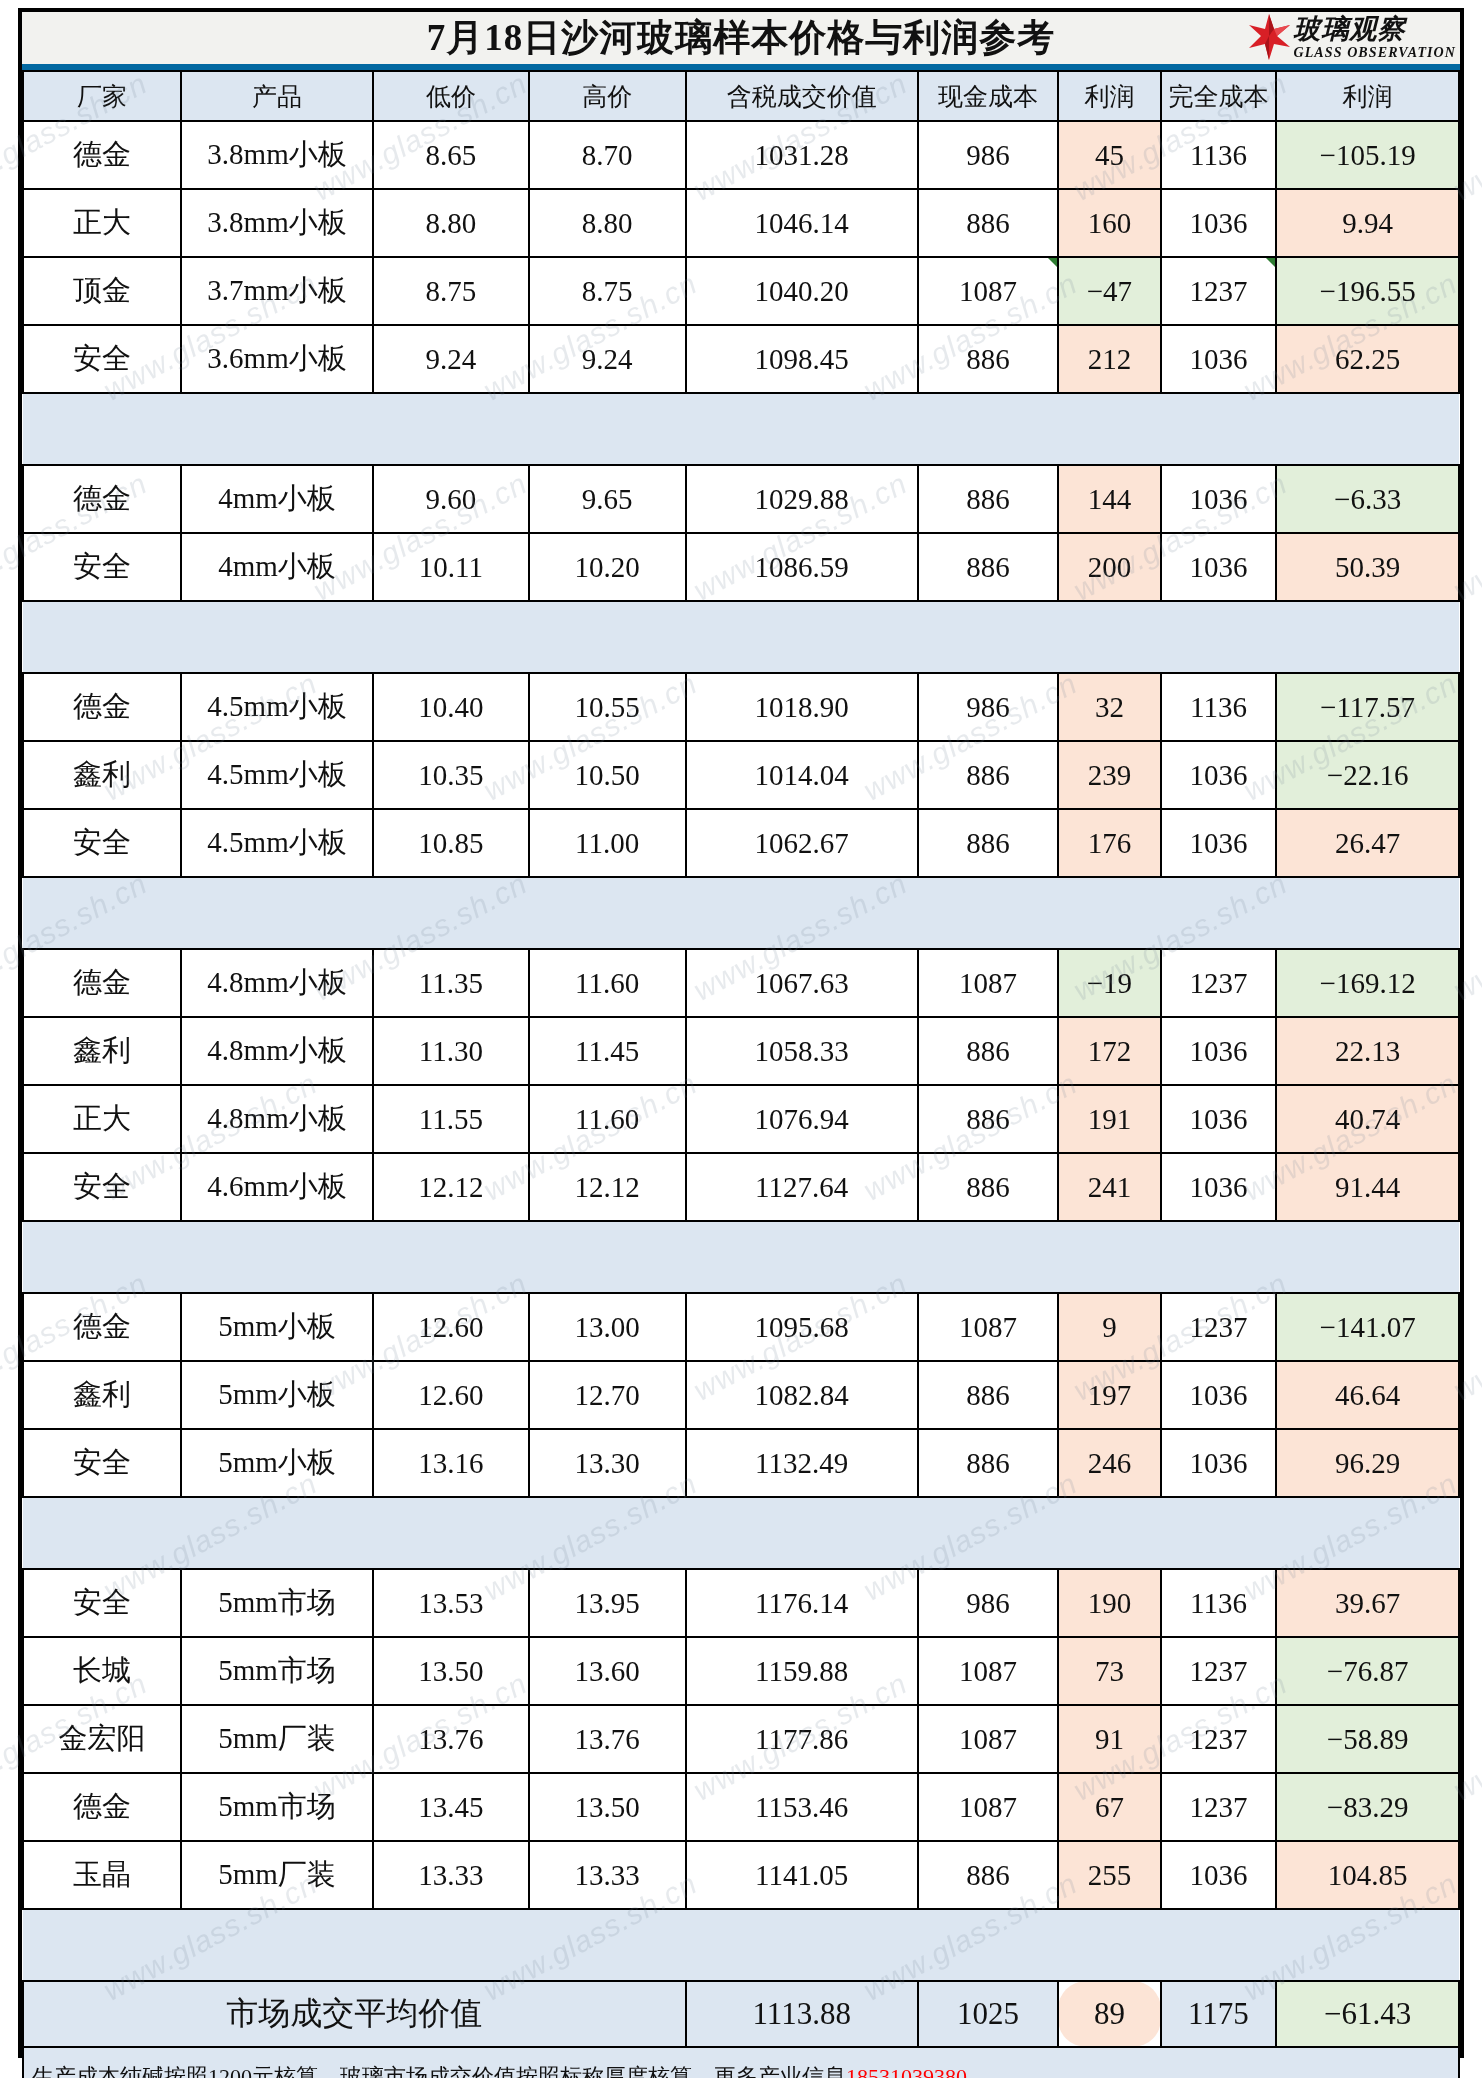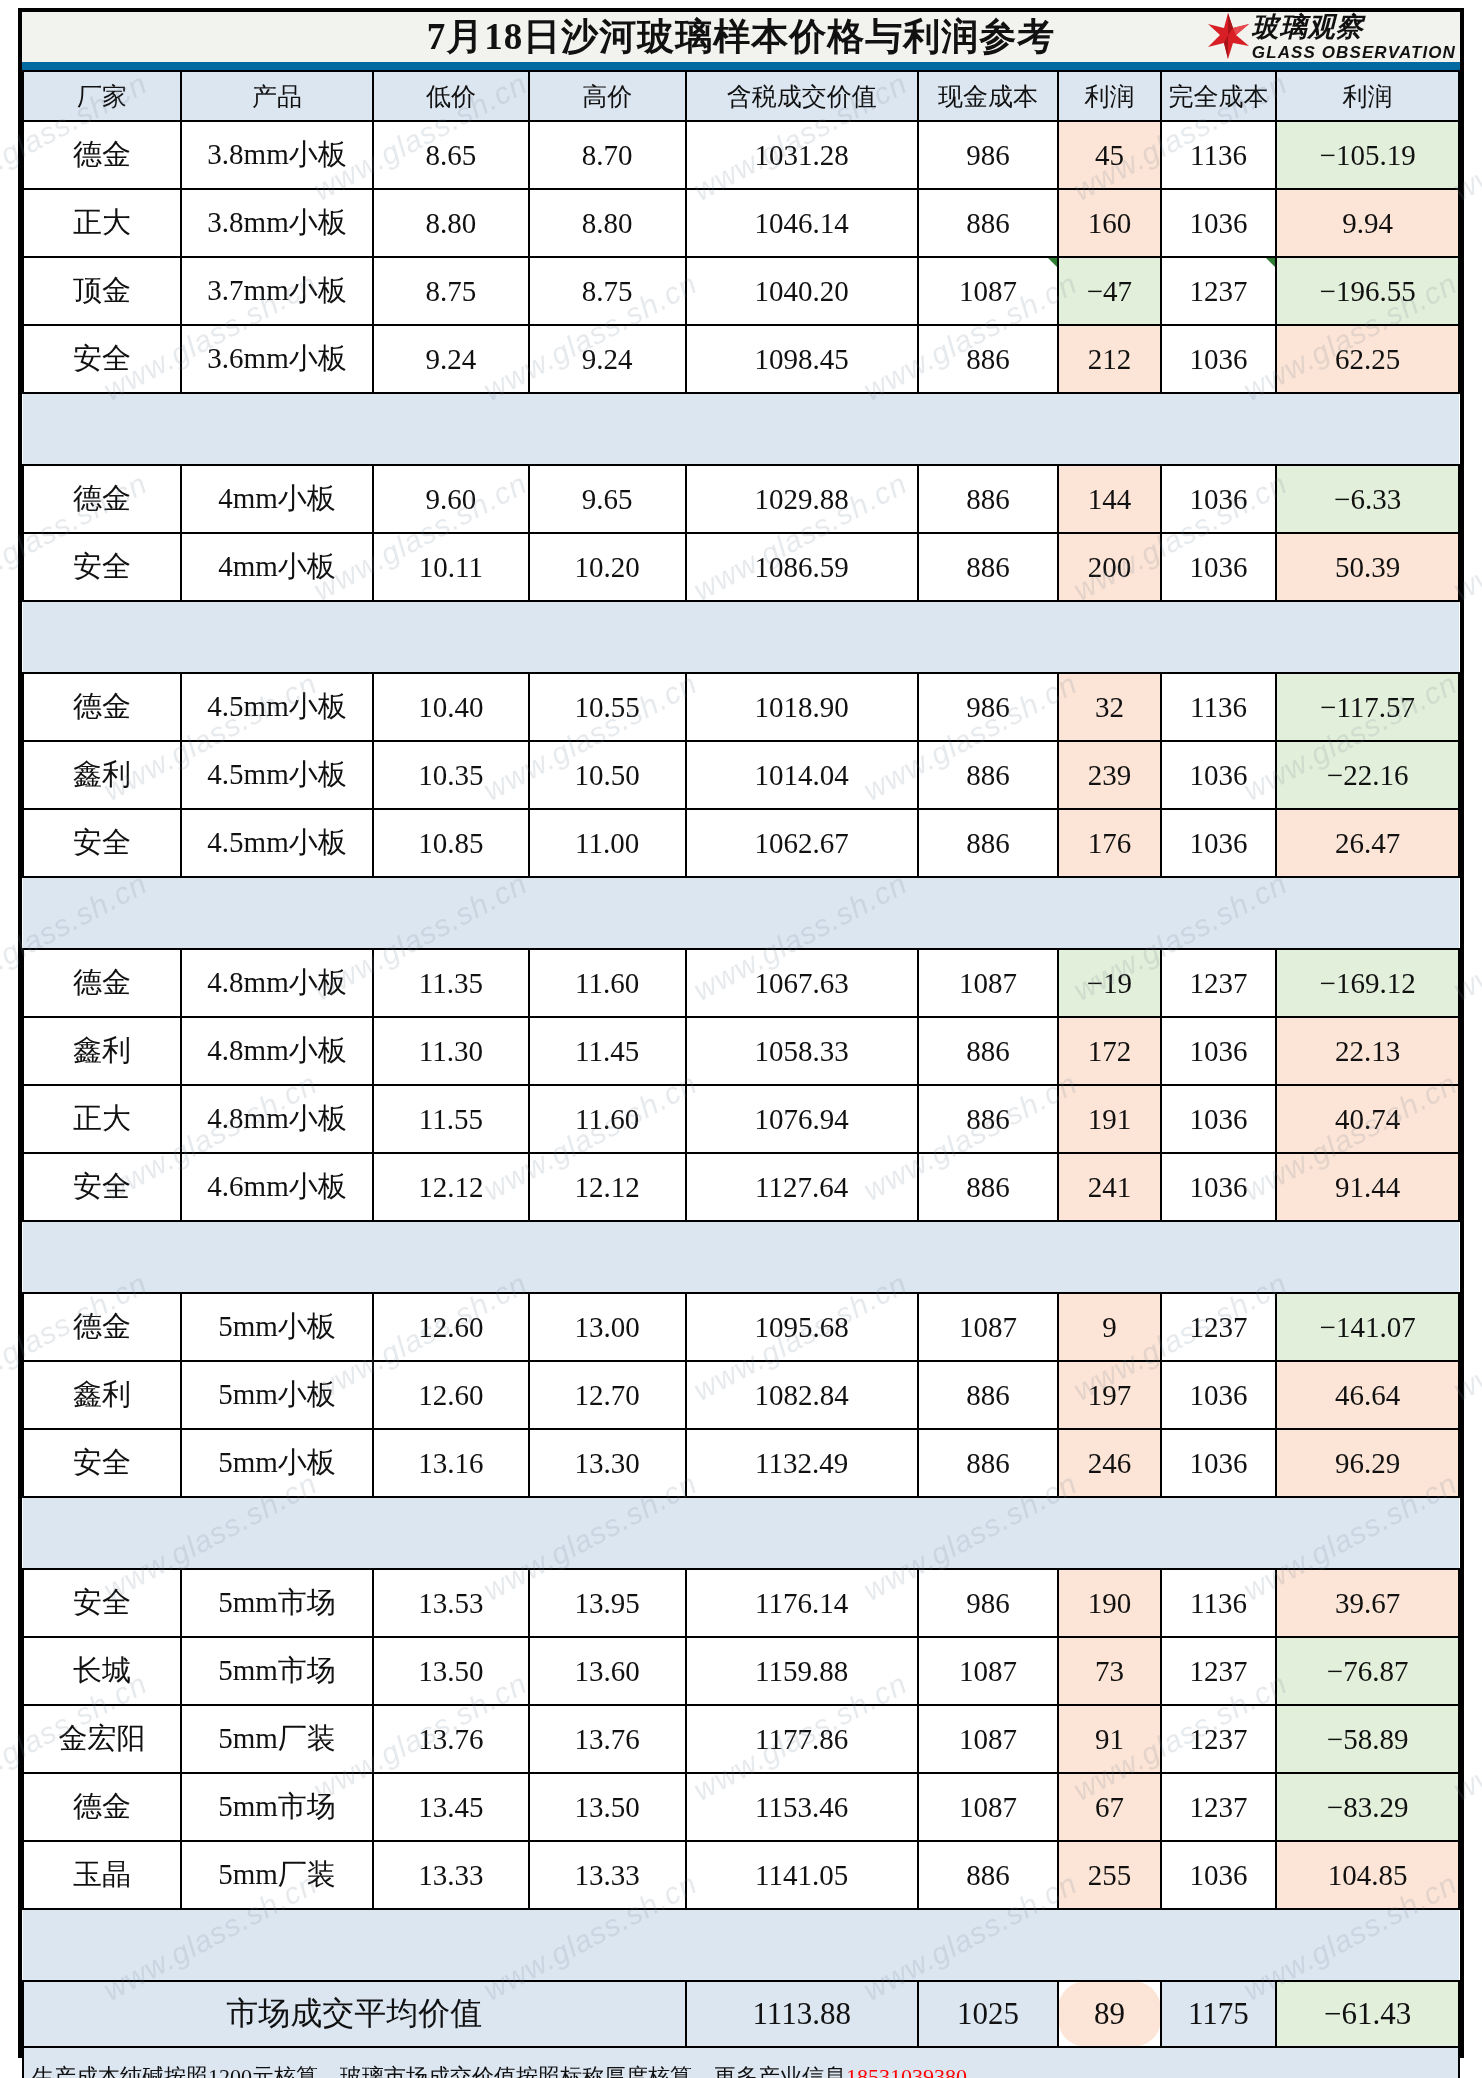--- a/index.html
+++ b/index.html
@@ -39,21 +39,21 @@
     box-sizing:border-box;
     background:#fff;
     z-index:1;
   }
 
   
   #titlebar{
     position:relative;
     height:58px;
     background:#f2f2ef;
-    border-bottom:8px solid #0369a1;
+    border-bottom:6px solid #0369a1;
     box-sizing:border-box;
     display:flex;align-items:center;justify-content:center;
   }
   #title-text{
     font-size:37px;
     font-weight:700;
     color:#111;
     letter-spacing:1px;
     font-family:"Liberation Serif","DejaVu Serif",serif;
   }
@@ -76,23 +76,23 @@
   }
   #logo-cn{
     font-family:"Liberation Sans","DejaVu Sans",sans-serif;
     font-weight:bold;
     font-size:27px;
     letter-spacing:1px;
     color:#111;
     font-style:italic;
   }
   #logo-en{
-    font-family:Liberation Sans, sans-serif;
+    font-family:Liberation Serif, serif;
     font-weight:bold;
-    font-size:17px;
+    font-size:14px;
     letter-spacing:1.1px;
     color:#111;
     margin-top:3px;
     font-style:italic;
   }
 
   
   table{
     border-collapse:collapse;
     width:100%;

